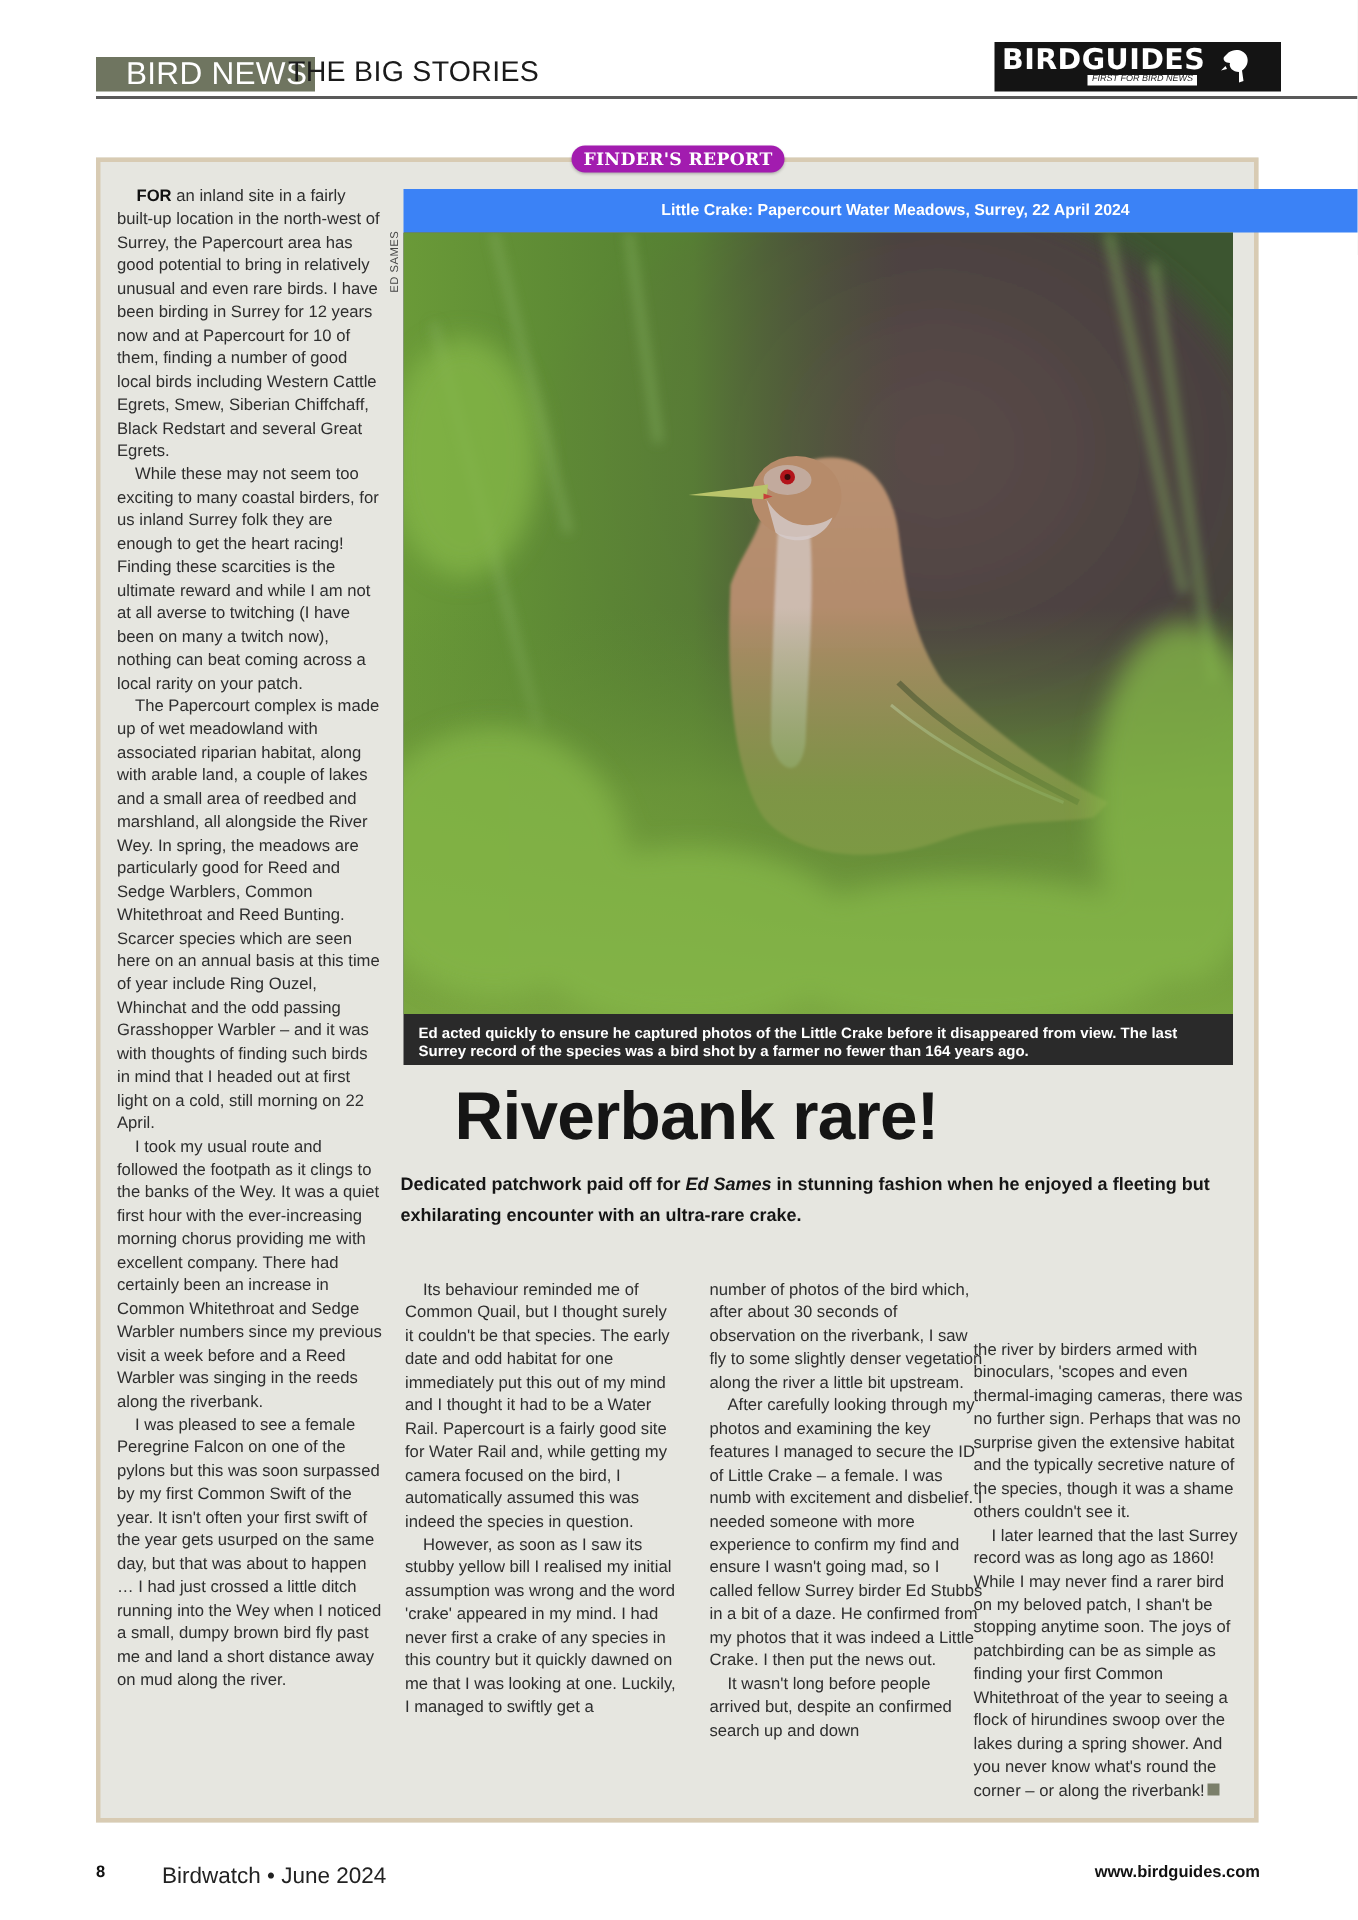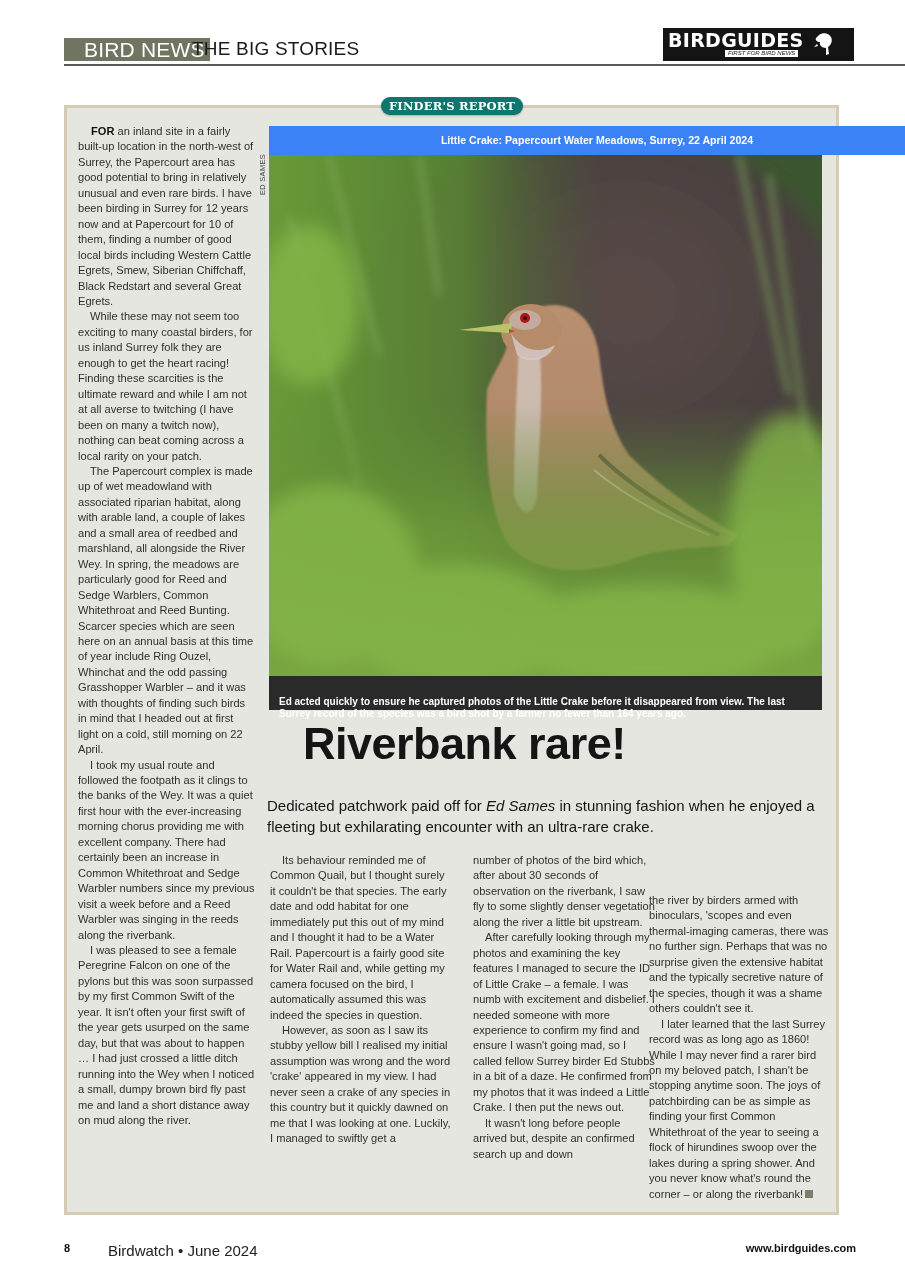--- a/index.html
+++ b/index.html
@@ -11,56 +11,56 @@
   .section-tag { position: absolute; left: 0; top: 2px; background: #6f7560; color: #ffffff; font-size: 21px; padding: 1px 5px 0 20px; height: 23px; line-height: 22px; letter-spacing: 0.2px; }
   .section-title { position: absolute; left: 128px; top: 2px; font-size: 19px; line-height: 22px; color: #1a1a1a; letter-spacing: 0.2px; }
   .header-rule { position: absolute; left: 64px; top: 64px; width: 841px; height: 2px; background: #5a5a5a; }
   .logo { position: absolute; left: 663px; top: 28px; width: 191px; height: 33px; background: #141414; }
   .logo-word { position: absolute; left: 5px; top: 1px; font-family: "DejaVu Sans", sans-serif; font-weight: bold; font-size: 19px; color: #ffffff; letter-spacing: 0.3px; line-height: 22px; }
   .logo-tagline { position: absolute; left: 62px; top: 22px; background: #ffffff; color: #222; font-size: 6px; font-style: italic; padding: 0 3px; line-height: 7px; height: 7px; }
   .logo-bird { position: absolute; left: 150px; top: 3px; width: 22px; height: 27px; }
 
   
   .report-box { position: absolute; left: 64px; top: 105px; width: 775px; height: 1110px; background: #e6e6e0; border: 3px solid #d8cbb3; }
-  .finder-tab { position: absolute; left: 381px; top: 97px; width: 142px; height: 18px; background: #0f766e; border-radius: 9px; color: #ffffff; font-family: "DejaVu Serif", serif; font-weight: bold; font-size: 11.5px; text-align: center; line-height: 18px; letter-spacing: 0.2px; box-shadow: 0 1px 2px rgba(0,0,0,0.25); }
+  .finder-tab { position: absolute; left: 381px; top: 97px; width: 142px; height: 18px; background: #a21caf; border-radius: 9px; color: #ffffff; font-family: "DejaVu Serif", serif; font-weight: bold; font-size: 11.5px; text-align: center; line-height: 18px; letter-spacing: 0.2px; box-shadow: 0 1px 2px rgba(0,0,0,0.25); }
 
   
   .left-col { position: absolute; left: 78px; top: 124px; width: 178px; font-size: 11.1px; line-height: 15.45px; color: #2e2e2e; }
   .left-col p { text-indent: 0; }
   .left-col p + p { text-indent: 12px; }
   .lead-word { font-weight: bold; color: #111; margin-left: 13px; }
 
   
   .credit { position: absolute; left: 256px; top: 156px; width: 12px; height: 40px; }
   .credit span { position: absolute; left: -14px; top: 14px; transform: rotate(-90deg); font-size: 7.5px; color: #444; white-space: nowrap; letter-spacing: 0.3px; }
 
   
   .photo-title { position: absolute; left: 269px; top: 126px; width: 656px; height: 29px; background: #3b82f6; color: #ffffff; text-align: center; font-size: 10.6px; font-weight: bold; line-height: 29px; }
   .photo-title .species { font-weight: bold; }
   .photo { position: absolute; left: 269px; top: 155px; width: 553px; height: 521px; overflow: hidden; background: #3f5b2c; }
   .photo svg { display: block; }
-  .photo-caption { position: absolute; left: 269px; top: 676px; width: 553px; height: 34px; background: #2a2a2a; color: #ffffff; font-size: 10px; font-weight: bold; line-height: 12.4px; padding: 20px 10px 0 10px; }
+  .photo-caption { position: absolute; left: 269px; top: 676px; width: 553px; height: 34px; background: #2a2a2a; color: #ffffff; font-size: 10px; font-weight: bold; line-height: 12.4px; padding: 8px 10px 0 10px; }
 
   
   .headline { position: absolute; left: 267px; top: 716px; font-size: 45px; font-weight: bold; color: #151515; letter-spacing: -0.5px; line-height: 56px; margin-left: 36px; }
-  .standfirst { position: absolute; left: 267px; top: 796px; width: 560px; font-size: 15px; font-weight: normal; color: #151515; line-height: 20.7px; }
+  .standfirst { position: absolute; left: 267px; top: 779px; width: 560px; font-size: 12px; font-weight: bold; color: #151515; line-height: 20.7px; }
   .standfirst em { font-style: italic; }
 
   
   .col { position: absolute; top: 853px; width: 182px; font-size: 11.1px; line-height: 15.45px; color: #2e2e2e; }
   .col p + p, .col p.indent { text-indent: 12px; }
   .col1 { left: 270px; }
   .col2 { left: 462px; margin-left: 11px; }
   .col3 { left: 649px; margin-top: 40px; }
   .end-mark { display: inline-block; width: 8px; height: 8px; background: #7b7f6a; vertical-align: 0px; margin-left: 2px; }
 
   
   .footer-page { position: absolute; left: 64px; top: 1242px; font-size: 11px; font-weight: bold; color: #111; }
   .footer-pub { position: absolute; left: 108px; top: 1242px; font-size: 15px; color: #222; }
-  .footer-url { position: absolute; right: 49px; top: 1242px; font-size: 11px; font-weight: bold; color: #111; }
+  .footer-url { position: absolute; right: 65px; top: 1242px; font-size: 11px; font-weight: bold; color: #111; }
 </style>
 </head>
 <body>
 
 <div class="header">
   <span class="section-tag">BIRD NEWS</span>
   <span class="section-title">THE BIG STORIES</span>
 </div>
 <div class="header-rule"></div>
 <div class="logo">
@@ -162,21 +162,21 @@
 
 <div class="photo-caption">Ed acted quickly to ensure he captured photos of the Little Crake before it disappeared from view. The last Surrey record of the species was a bird shot by a farmer no fewer than 164 years ago.</div>
 
 <h1 class="headline">Riverbank rare!</h1>
 <div class="standfirst">
   <span>Dedicated patchwork paid off for </span><em>Ed Sames</em><span> in stunning fashion when he enjoyed a fleeting but exhilarating encounter with an ultra-rare crake.</span>
 </div>
 
 <div class="col col1">
   <p class="indent">Its behaviour reminded me of Common Quail, but I thought surely it couldn't be that species. The early date and odd habitat for one immediately put this out of my mind and I thought it had to be a Water Rail. Papercourt is a fairly good site for Water Rail and, while getting my camera focused on the bird, I automatically assumed this was indeed the species in question.</p>
-  <p>However, as soon as I saw its stubby yellow bill I realised my initial assumption was wrong and the word 'crake' appeared in my view. I had never seen a crake of any species in this country but it quickly dawned on me that I was looking at one. Luckily, I managed to swiftly get a</p>
+  <p>However, as soon as I saw its stubby yellow bill I realised my initial assumption was wrong and the word 'crake' appeared in my mind. I had never first a crake of any species in this country but it quickly dawned on me that I was looking at one. Luckily, I managed to swiftly get a</p>
 </div>
 <div class="col col2">
   <p>number of photos of the bird which, after about 30 seconds of observation on the riverbank, I saw fly to some slightly denser vegetation along the river a little bit upstream.</p>
   <p>After carefully looking through my photos and examining the key features I managed to secure the ID of Little Crake – a female. I was numb with excitement and disbelief. I needed someone with more experience to confirm my find and ensure I wasn't going mad, so I called fellow Surrey birder Ed Stubbs in a bit of a daze. He confirmed from my photos that it was indeed a Little Crake. I then put the news out.</p>
   <p>It wasn't long before people arrived but, despite an confirmed search up and down</p>
 </div>
 <div class="col col3">
   <p>the river by birders armed with binoculars, 'scopes and even thermal-imaging cameras, there was no further sign. Perhaps that was no surprise given the extensive habitat and the typically secretive nature of the species, though it was a shame others couldn't see it.</p>
   <p><span>I later learned that the last Surrey record was as long ago as 1860! While I may never find a rarer bird on my beloved patch, I shan't be stopping anytime soon. The joys of patchbirding can be as simple as finding your first Common Whitethroat of the year to seeing a flock of hirundines swoop over the lakes during a spring shower. And you never know what's round the corner – or along the riverbank!</span><span class="end-mark"></span></p>
 </div>

